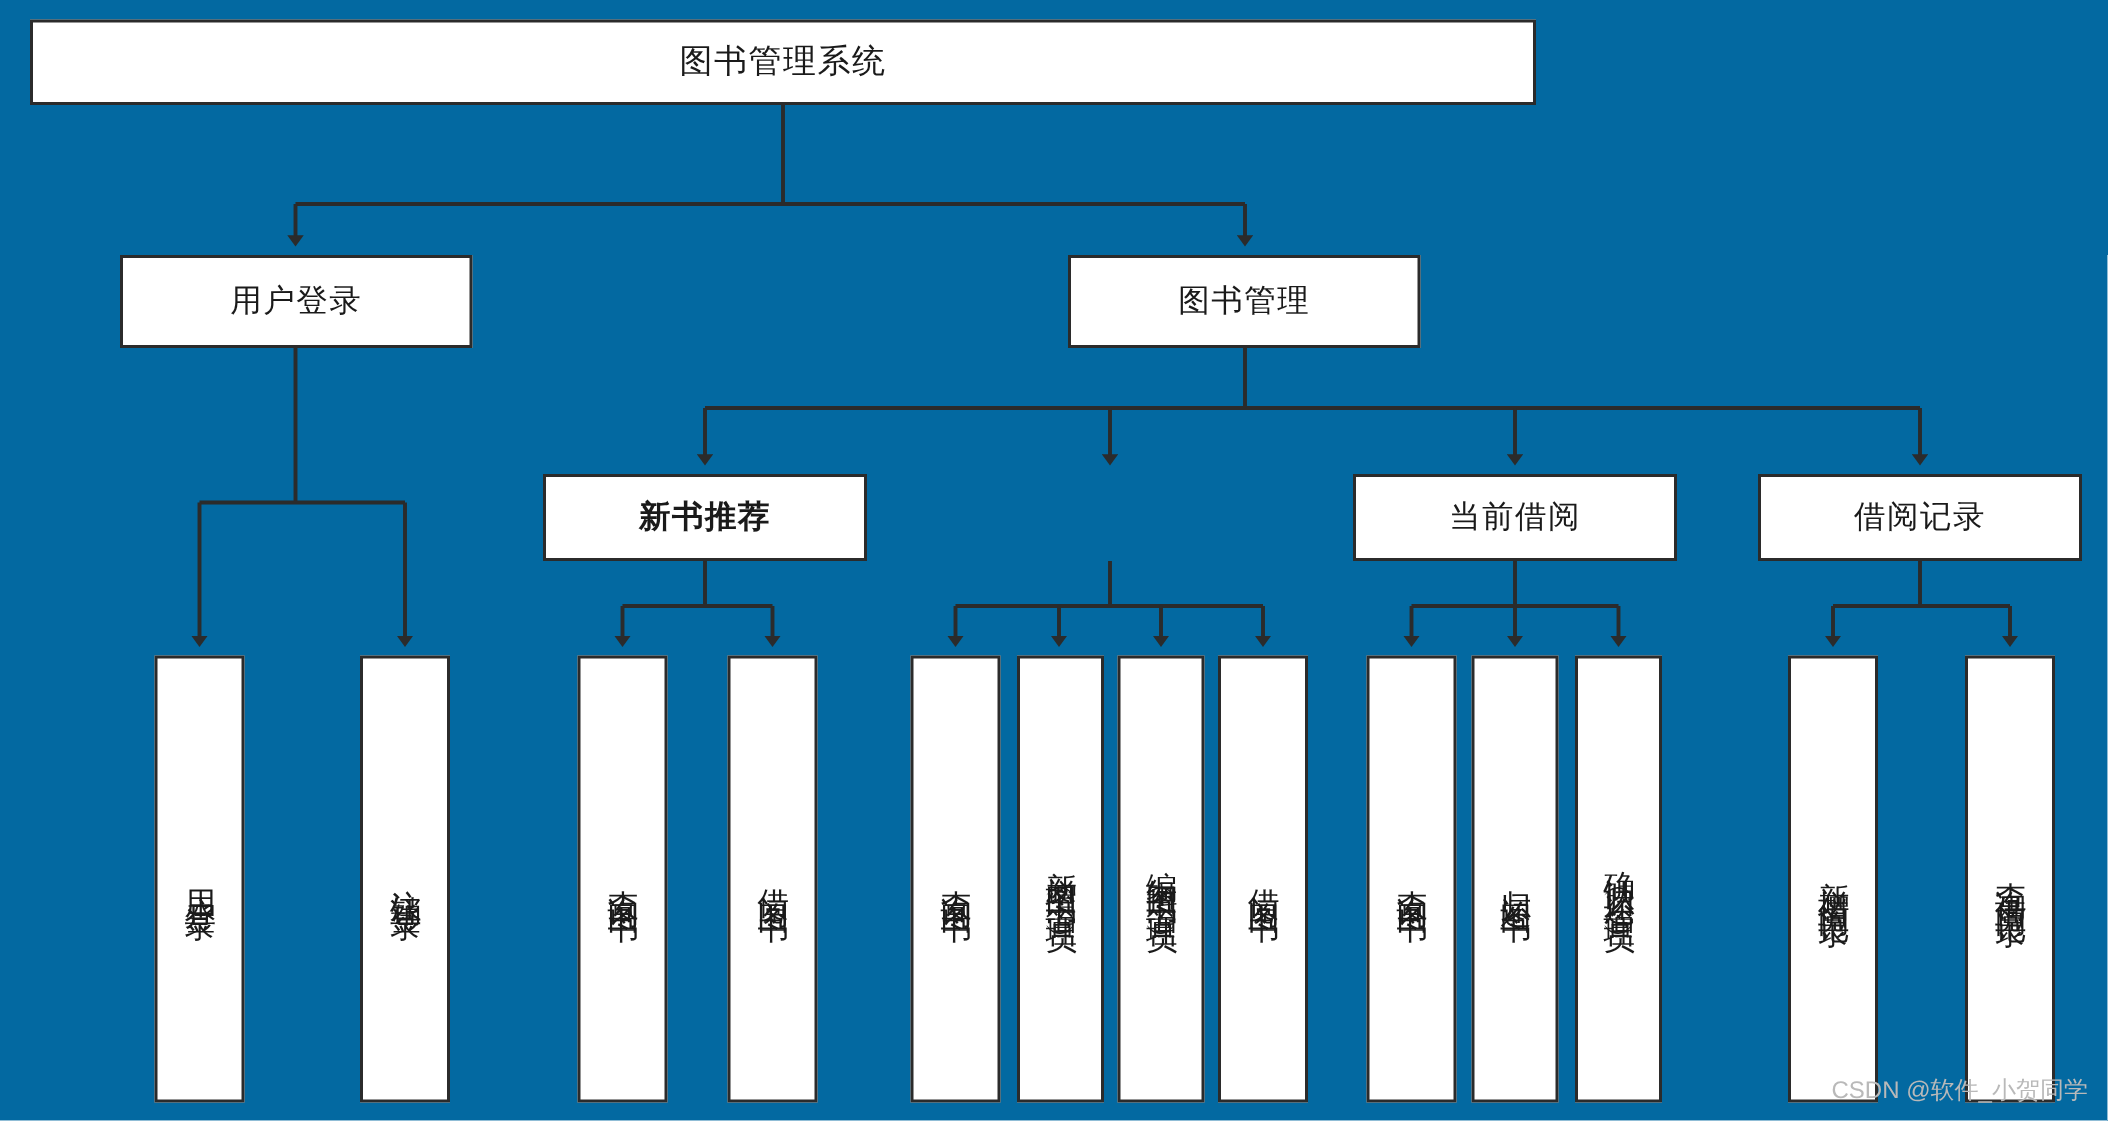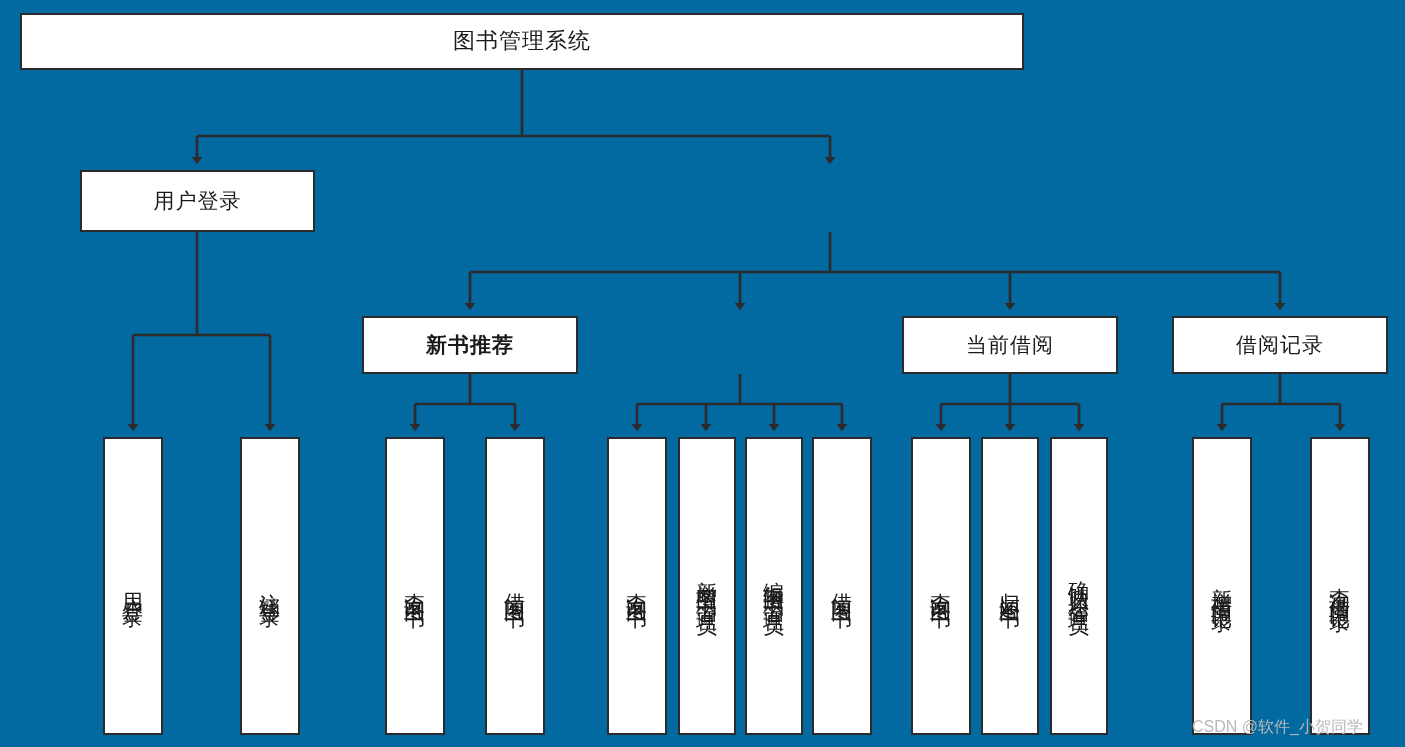--- a/index.html
+++ b/index.html
@@ -128,20 +128,23 @@
     </g>
   </svg>
 
   <div class="node horizontal root" style="left:20px; top:13px; width:1004px; height:57px;">
     <span class="node-label">图书管理系统</span>
   </div>
 
   <div class="node horizontal" style="left:80px; top:170px; width:235px; height:62px;">
     <span class="node-label">用户登录</span>
   </div>
+  <div class="node horizontal" style="left:712px; top:170px; width:235px; height:62px;">
+    <span class="node-label">图书管理</span>
+  </div>
 
   <div class="node horizontal" style="left:362px; top:316px; width:216px; height:58px;font-weight:bold;">
     <span class="node-label">新书推荐</span>
   </div>
   <div class="node horizontal" style="left:902px; top:316px; width:216px; height:58px;">
     <span class="node-label">当前借阅</span>
   </div>
   <div class="node horizontal" style="left:1172px; top:316px; width:216px; height:58px;">
     <span class="node-label">借阅记录</span>
   </div>
@@ -183,15 +186,15 @@
     <span class="node-label">确认归还（管理员）</span>
   </div>
 
   <div class="node vertical" style="left:1192px; top:437px; width:60px; height:298px;">
     <span class="node-label">新增借阅记录</span>
   </div>
   <div class="node vertical" style="left:1310px; top:437px; width:60px; height:298px;">
     <span class="node-label">查询借阅记录</span>
   </div>
 
-  <div class="watermark" style="left:1192px; top:717px;">CSDN @软件_小贺同学</div>
+  <div class="watermark" style="left:1192px; top:717px;padding-left:29px;">CSDN @软件_小贺同学</div>
 
 </div>
 
 </body></html>

